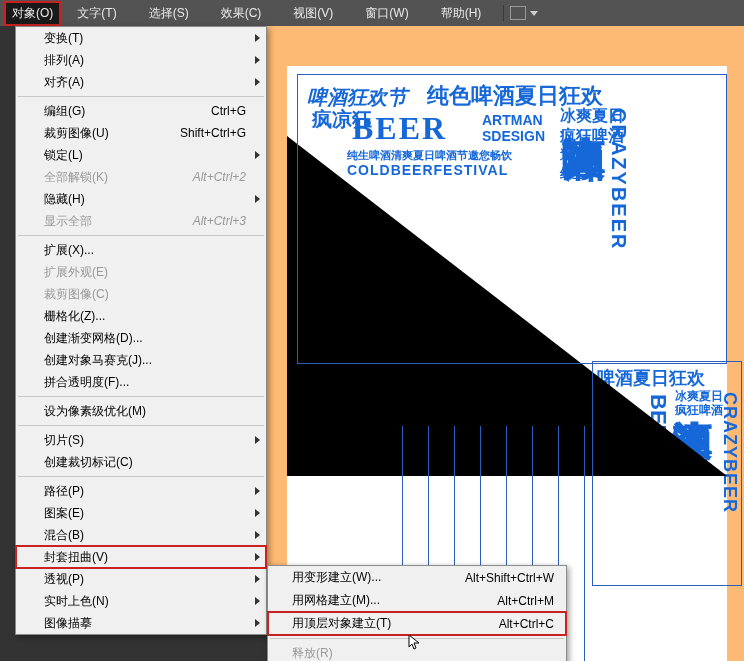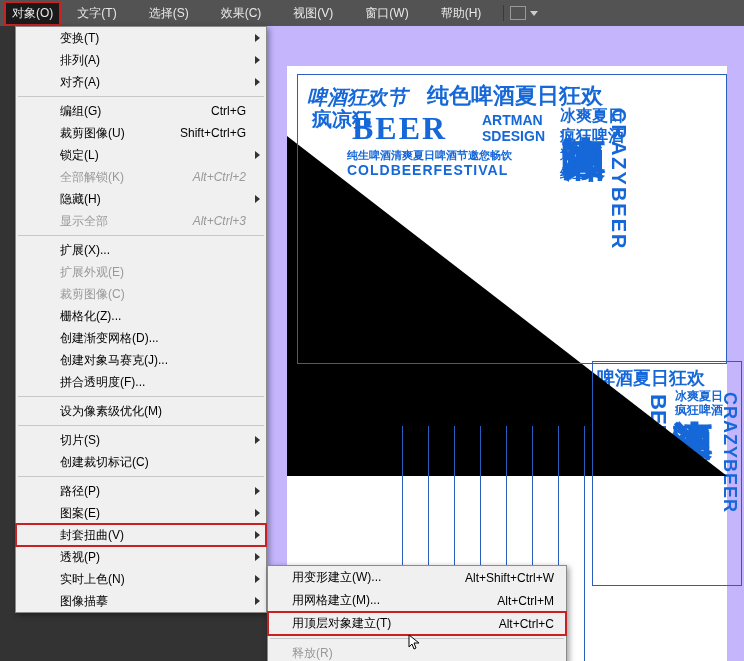--- a/index.html
+++ b/index.html
@@ -7,33 +7,33 @@
 .menubar{background:#535353;height:26px;display:flex;align-items:center;padding:0 4px;color:#e8e8e8;}
 .menubar .menu-item{padding:4px 16px;cursor:default;}
 .menubar .menu-item.selected{background:#1a1a1a;border:2px solid #c72121;padding:2px 6px;}
 .menubar .sep{width:1px;height:16px;background:#3a3a3a;margin:0 6px;}
 .arrange{display:flex;align-items:center;gap:4px;}
 .arrange .icn{width:16px;height:14px;border:1px solid #999;display:inline-block;}
 .arrange .tri{width:0;height:0;border-left:4px solid transparent;border-right:4px solid transparent;border-top:5px solid #ccc;display:inline-block;}
 .dropdown{position:absolute;left:15px;top:26px;width:252px;background:#f0f0f0;border:1px solid #8a8a8a;box-shadow:2px 2px 6px rgba(0,0,0,.4);}
 .dropdown .row{display:flex;align-items:center;height:22px;padding:0 20px 0 28px;color:#000;position:relative;}
 .dropdown .row.disabled{color:#999;}
-.dropdown .row .lbl{flex:1;margin-left:16px;}
+.dropdown .row .lbl{flex:1;}
 .dropdown .row .short{color:#000;}
 .dropdown .row.disabled .short{color:#999;font-style:italic;}
 .dropdown .row .arrow{position:absolute;right:6px;width:0;height:0;border-top:4px solid transparent;border-bottom:4px solid transparent;border-left:5px solid #333;}
 .dropdown .divider{height:1px;background:#c8c8c8;margin:3px 2px;}
 .dropdown .row.highlight{outline:2px solid #c72121;outline-offset:-1px;}
 .submenu{position:absolute;left:267px;top:565px;width:300px;background:#f0f0f0;border:1px solid #8a8a8a;box-shadow:2px 2px 6px rgba(0,0,0,.4);}
 .submenu .row{display:flex;align-items:center;height:23px;padding:0 12px 0 24px;color:#000;}
 .submenu .row.disabled{color:#999;}
 .submenu .row .lbl{flex:1;}
 .submenu .row.highlight{outline:2px solid #c72121;outline-offset:-1px;}
 .submenu .divider{height:1px;background:#c8c8c8;margin:3px 2px;}
-.canvas{position:absolute;left:267px;top:26px;right:0;bottom:0;background:#c4b5fd;}
+.canvas{position:absolute;left:267px;top:26px;right:0;bottom:0;background:#fdba74;}
 .artboard{position:absolute;left:20px;top:40px;width:440px;height:595px;background:#fff;}
 .diag{position:absolute;left:0;top:70px;width:440px;height:340px;background:linear-gradient(to bottom right,#000 0%,#000 50%,transparent 50%,transparent 100%);clip-path:polygon(0 0,100% 100%,0 100%);background:#000;}
 .bluetxt{position:absolute;color:#1668d9;font-weight:bold;white-space:nowrap;}
 .vert{writing-mode:vertical-rl;}
 .guides{position:absolute;left:115px;top:360px;width:310px;height:240px;}
 .guides .v{position:absolute;width:1px;background:#2a5fbd;top:0;bottom:0;}
 .sel{position:absolute;border:1px solid #2a5fbd;}
 .cursor{position:absolute;left:408px;top:634px;width:14px;height:18px;}
 .cursor svg{width:100%;height:100%;}
 </style>
@@ -169,20 +169,24 @@
     </div>
     <div class="divider"></div>
     <div class="row">
       <span class="lbl">路径(P)</span>
       <span class="arrow"></span>
     </div>
     <div class="row">
       <span class="lbl">图案(E)</span>
       <span class="arrow"></span>
     </div>
+    <div class="row">
+      <span class="lbl">混合(B)</span>
+      <span class="arrow"></span>
+    </div>
     <div class="row highlight">
       <span class="lbl">封套扭曲(V)</span>
       <span class="arrow"></span>
     </div>
     <div class="row">
       <span class="lbl">透视(P)</span>
       <span class="arrow"></span>
     </div>
     <div class="row">
       <span class="lbl">实时上色(N)</span>

